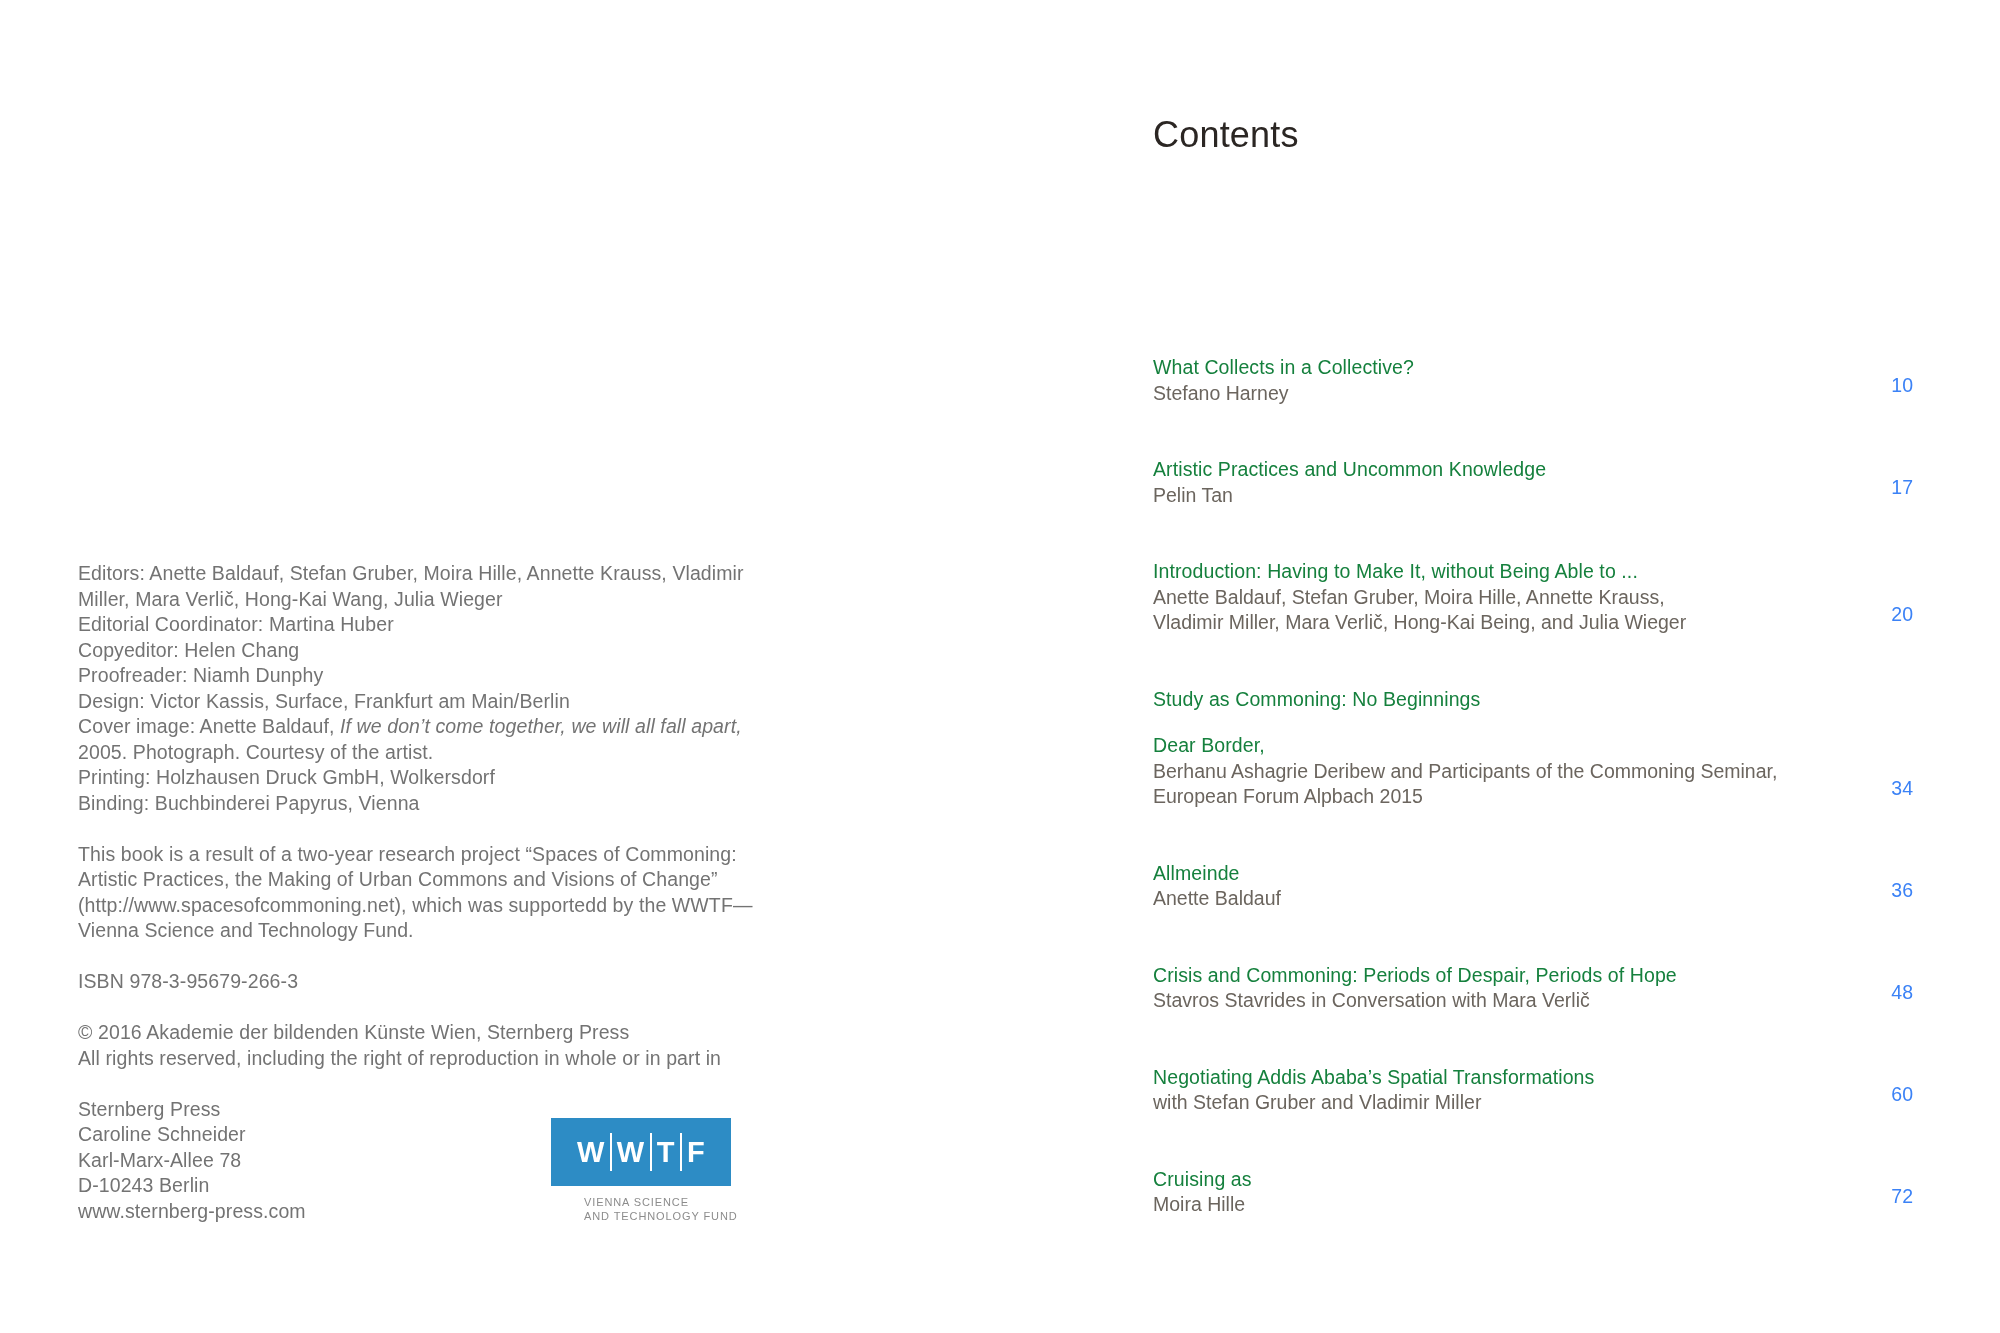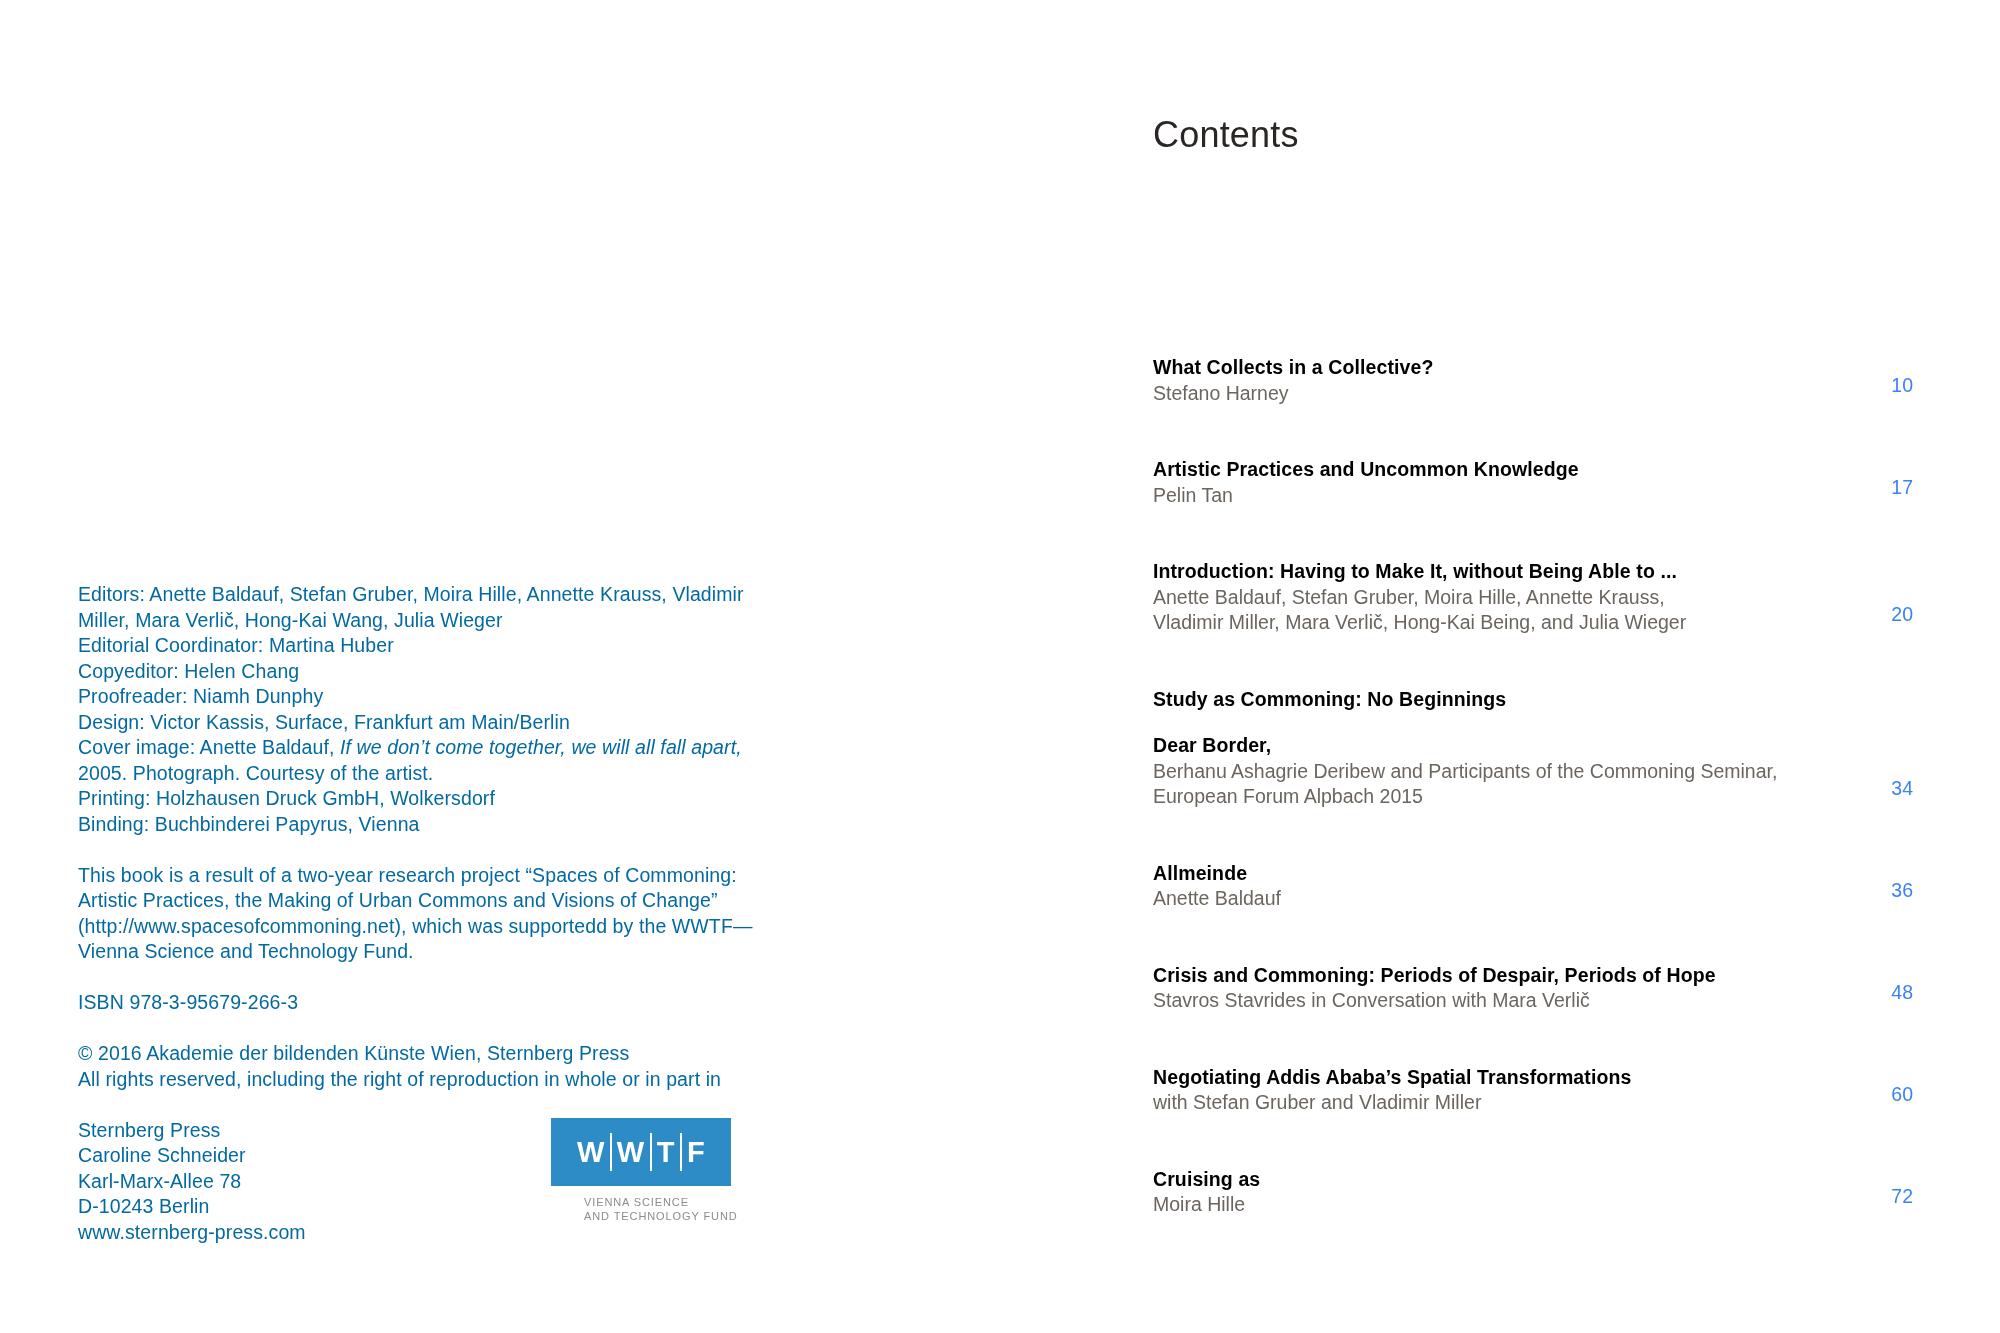--- a/index.html
+++ b/index.html
@@ -14,24 +14,24 @@
     background: #ffffff;
     overflow: hidden;
     font-family: "Liberation Sans", "DejaVu Sans", sans-serif;
     -webkit-font-smoothing: antialiased;
   }
 
   
   .colophon {
     position: absolute;
     left: 78px;
-    top: 582px;
+    top: 561px;
     font-size: 19.5px;
     line-height: 25.5px;
-    color: #0369a1;
+    color: #737373;
     letter-spacing: 0.1px;
   }
   .colophon .block { margin-bottom: 25.5px; }
   .colophon .block:last-child { margin-bottom: 0; }
   .colophon .line { white-space: pre; }
   .italic { font-style: italic; }
 
   
   .wwtf {
     position: absolute;
@@ -87,22 +87,22 @@
     line-height: 25.5px;
   }
   .toc-entry {
     position: relative;
     margin-bottom: 51px;
   }
   .toc-entry.tight { margin-bottom: 21px; }
   .toc-entry.wide  { }
   .toc-entry.last  { margin-bottom: 0; }
   .toc-entry-title {
-    font-weight: bold;
-    color: #000000;
+    font-weight: normal;
+    color: #15803d;
     letter-spacing: 0.1px;
   }
   .toc-sub {
     color: #6b655e;
   }
   .toc-page {
     position: absolute;
     right: 0;
     bottom: 8px;
     color: #3b82f6;

